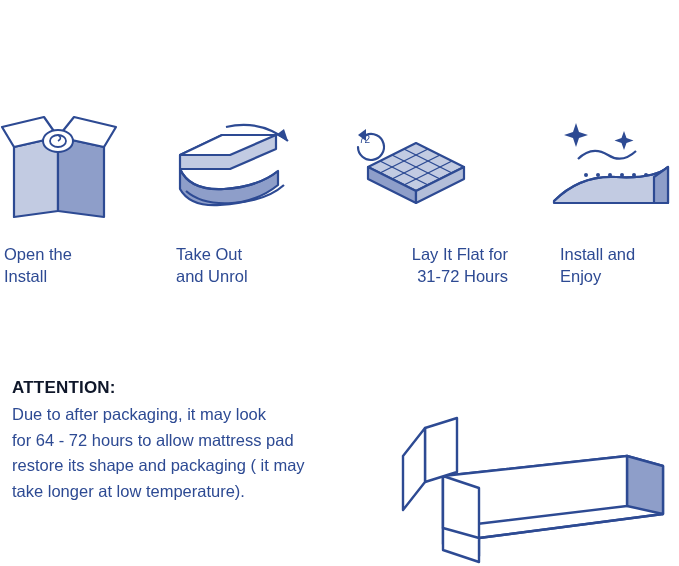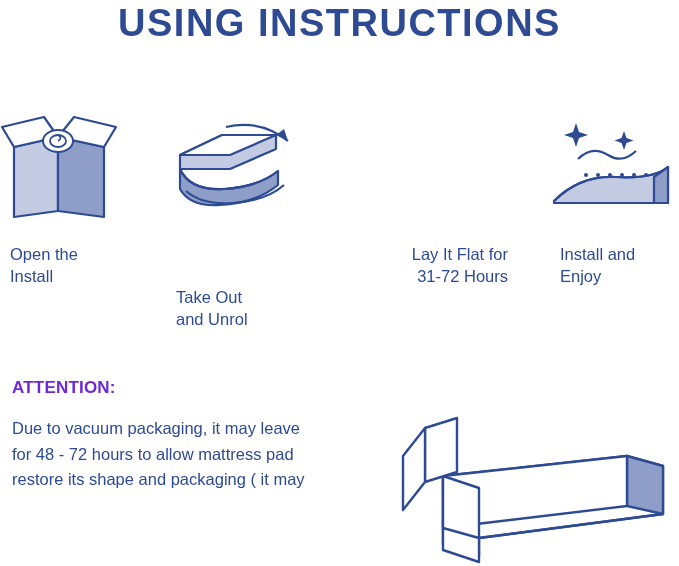--- a/index.html
+++ b/index.html
@@ -60,36 +60,36 @@
     font-size: 16.5px;
     line-height: 22px;
     color: #2d4a93;
     font-family: "Liberation Sans", sans-serif;
   }
   .step-1 { left: 0px; }
   .step-2 { left: 164px; }
   .step-3 { left: 338px; }
   .step-4 { left: 548px; }
 
-  .step-1 .step-label { left: 10px; }
-  .step-2 .step-label { left: 12px; text-align: left; margin-top: 43px; }
+  .step-1 .step-label { left: 4px; }
+  .step-2 .step-label { left: 12px; text-align: left; }
   .step-3 .step-label { left: 10px; text-align: right; }
   .step-4 .step-label { left: 12px; }
 
   .attention-block {
     position: absolute;
     left: 12px;
     top: 378px;
     width: 380px;
   }
   .attention-title {
     font-size: 17px;
     font-weight: bold;
-    color: #6d28d9;
-    margin-bottom: 18px;
+    color: #0f172a;
+    margin-bottom: 4px;
     letter-spacing: 0.2px;
   }
   .attention-text {
     font-size: 16.5px;
     line-height: 25.5px;
     color: #2d4a93;
   }
   .bottom-illustration {
     position: absolute;
     left: 395px;
@@ -97,21 +97,20 @@
     width: 280px;
     height: 156px;
   }
   svg { display: block; }
 </style>
 </head>
 <body>
 
 <div class="page">
 
-  <div class="title">USING INSTRUCTIONS</div>
 
   <div class="steps">
 
     <div class="step step-1">
       <div class="step-icon">
         <svg width="160" height="125" viewBox="0 0 160 125">
 
           <polygon points="14,42 58,32 58,106 14,112" fill="#c2cbe2" stroke="#2d4a93" stroke-width="2.2" stroke-linejoin="round"></polygon>
           <polygon points="58,32 104,42 104,112 58,106" fill="#8e9ec9" stroke="#2d4a93" stroke-width="2.2" stroke-linejoin="round"></polygon>
 
@@ -145,20 +144,41 @@
           <path d="M22 86 q16 14 46 12 q34 -2 52 -18" fill="none" stroke="#2d4a93" stroke-width="2.2"></path>
         </svg>
       </div>
       <div class="step-label">
         <div>Take Out</div>
         <div>and Unrol</div>
       </div>
     </div>
 
     <div class="step step-3">
+      <div class="step-icon">
+        <svg width="160" height="125" viewBox="0 0 160 125">
+
+          <path d="M28 30 a13 13 0 1 1 -8 12" fill="none" stroke="#2d4a93" stroke-width="2.2" stroke-linecap="round"></path>
+          <polygon points="28,24 28,36 20,30" fill="#2d4a93"></polygon>
+          <text x="21" y="38" font-family="Liberation Sans, sans-serif" font-size="10" fill="#2d4a93">72</text>
+
+          <polygon points="30,62 78,38 126,62 78,86" fill="#c2cbe2" stroke="#2d4a93" stroke-width="2.2" stroke-linejoin="round"></polygon>
+          <g stroke="#2d4a93" stroke-width="1.3" fill="none">
+            <line x1="42" y1="56" x2="90" y2="80"></line>
+            <line x1="54" y1="50" x2="102" y2="74"></line>
+            <line x1="66" y1="44" x2="114" y2="68"></line>
+            <line x1="42" y1="68" x2="90" y2="44"></line>
+            <line x1="54" y1="74" x2="102" y2="50"></line>
+            <line x1="66" y1="80" x2="114" y2="56"></line>
+          </g>
+
+          <polygon points="30,62 78,86 78,98 30,74" fill="#8e9ec9" stroke="#2d4a93" stroke-width="2.2" stroke-linejoin="round"></polygon>
+          <polygon points="126,62 78,86 78,98 126,74" fill="#b3bed9" stroke="#2d4a93" stroke-width="2.2" stroke-linejoin="round"></polygon>
+        </svg>
+      </div>
       <div class="step-label">
         <div>Lay It Flat for</div>
         <div>31-72 Hours</div>
       </div>
     </div>
 
     <div class="step step-4">
       <div class="step-icon">
         <svg width="160" height="125" viewBox="0 0 160 125">
 
@@ -185,23 +205,24 @@
         <div>Install and</div>
         <div>Enjoy</div>
       </div>
     </div>
 
   </div>
 
   <div class="attention-block">
     <div class="attention-title">ATTENTION:</div>
     <div class="attention-text">
-      <div>Due to vacuum packaging, it may leave</div>
-      <div>for 48 - 72 hours to allow mattress pad</div>
+      <div>Due to after packaging, it may look</div>
+      <div>for 64 - 72 hours to allow mattress pad</div>
       <div>restore its shape and packaging ( it may</div>
+      <div>take longer at low temperature).</div>
     </div>
   </div>
 
   <div class="bottom-illustration">
     <svg width="280" height="156" viewBox="0 0 280 156">
 
       <polygon points="48,66 232,46 268,56 268,104 84,128 48,118" fill="#ffffff" stroke="#2d4a93" stroke-width="2.4" stroke-linejoin="round"></polygon>
       <polygon points="232,46 268,56 268,104 232,96" fill="#8e9ec9" stroke="#2d4a93" stroke-width="2.4" stroke-linejoin="round"></polygon>
       <polygon points="48,66 232,46 232,96 48,118" fill="#ffffff" stroke="#2d4a93" stroke-width="2.4" stroke-linejoin="round"></polygon>
 

